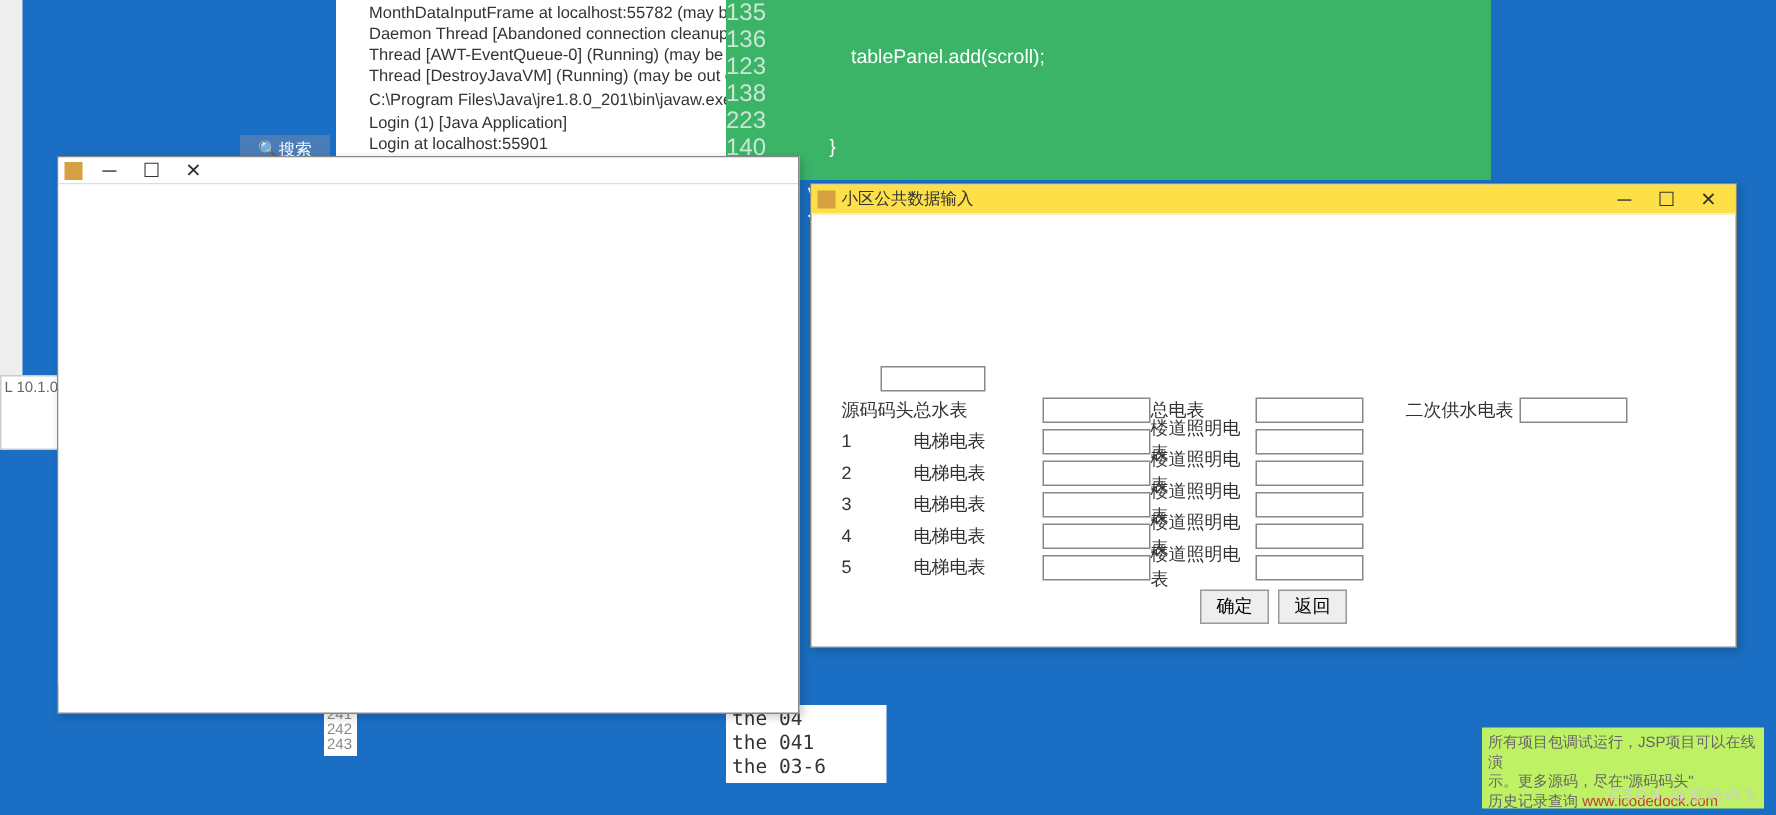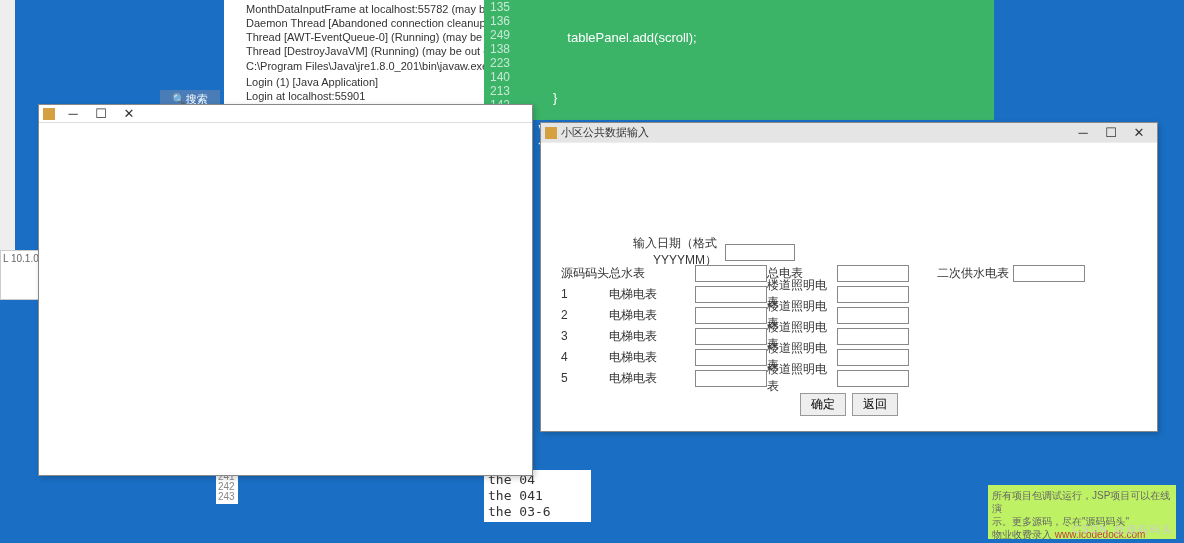--- a/index.html
+++ b/index.html
@@ -4,21 +4,21 @@
   <style>
     * { margin: 0; padding: 0; box-sizing: border-box; font-family: "Microsoft YaHei", SimSun, sans-serif; }
     body { width: 1184px; height: 543px; background: #1a6fc4; position: relative; overflow: hidden; font-size: 12px; }
     
     
     .ide-bg { position: absolute; top: 0; left: 0; right: 0; bottom: 0; }
     .debug-tree { position: absolute; top: 0; left: 224px; width: 260px; background: #fff; font-size: 11px; color: #333; padding: 2px; }
     .debug-tree .item { padding: 1px 0 1px 20px; white-space: nowrap; }
     
     .code-editor { position: absolute; top: 0; left: 484px; right: 190px; height: 120px; background: #3bb468; color: #fff; font-family: monospace; font-size: 13px; }
-    .code-editor .line-nums { position: absolute; left: 0; top: 0; width: 30px; background: #3bb468; color: #c8e8d4; text-align: right; padding-right: 4px; font-size: 12px; }
+    .code-editor .line-nums { position: absolute; left: 0; top: 0; width: 30px; background: #3bb468; color: #c8e8d4; text-align: right; padding-right: 4px; font-size: 16px; }
     .code-editor .code-text { padding-left: 40px; white-space: pre; margin-top: 30px; }
     
     .line-gutter { position: absolute; left: 216px; top: 310px; width: 22px; background: #fff; font-size: 10px; color: #888; line-height: 10px; padding: 2px; }
     .line-gutter div { height: 10px; }
     
     .left-strip { position: absolute; left: 0; top: 0; width: 15px; height: 250px; background: #eee; }
     .left-strip2 { position: absolute; left: 0; top: 250px; width: 220px; height: 50px; background: #fff; border: 1px solid #ccc; font-size: 10px; color: #666; padding: 2px; }
     
     .search-box { position: absolute; left: 160px; top: 90px; width: 60px; height: 18px; background: #4a7db8; color: #fff; font-size: 11px; display: flex; align-items: center; justify-content: center; }
     
@@ -32,21 +32,21 @@
     .window1 .titlebar { height: 18px; background: #fff; display: flex; align-items: center; padding: 0 4px; border-bottom: 1px solid #ddd; }
     .window1 .titlebar .icon { width: 12px; height: 12px; background: #d4a040; margin-right: 4px; }
     .window1 .titlebar .title { flex: 1; font-size: 11px; color: #333; }
     .window1 .titlebar .ctrl { width: 28px; height: 16px; display: flex; align-items: center; justify-content: center; font-size: 13px; color: #333; }
     .window1 .menubar { height: 18px; display: flex; align-items: center; padding: 0 2px; font-size: 11px; }
     .window1 .menubar .menu-item { padding: 0 4px; cursor: default; }
     .window1 .content { height: calc(100% - 36px); background: #fff; }
     
     
     .window2 { position: absolute; left: 540px; top: 122px; width: 618px; height: 310px; background: #fff; border: 1px solid #888; box-shadow: 2px 2px 6px rgba(0,0,0,.2); }
-    .window2 .titlebar { height: 20px; background: #e5e5e5; display: flex; align-items: center; padding: 0 4px; border-bottom: 1px solid #eee; }
+    .window2 .titlebar { height: 20px; background: #fde047; display: flex; align-items: center; padding: 0 4px; border-bottom: 1px solid #eee; }
     .window2 .titlebar .icon { width: 12px; height: 12px; background: #d4a040; margin-right: 4px; }
     .window2 .titlebar .title { flex: 1; font-size: 11px; color: #333; }
     .window2 .titlebar .ctrl { width: 28px; height: 18px; display: flex; align-items: center; justify-content: center; font-size: 13px; color: #333; }
     
     .window2 .form { padding: 100px 20px 10px 20px; font-size: 12px; color: #333; }
     .window2 .form-row { display: flex; align-items: center; margin-bottom: 3px; height: 18px; }
     .window2 .lbl { text-align: right; }
     .window2 .lbl-date { width: 130px; margin-right: 8px; }
     .window2 input[type="text"] { border: 1px solid #888; height: 17px; padding: 0 2px; font-size: 12px; }
     .window2 .inp-sm { width: 70px; }
@@ -77,21 +77,21 @@
     <div class="item">Login (1) [Java Application]</div>
     <div class="item">Login at localhost:55901</div>
     <div class="item">Thread [AWT-EventQueue-0] (Running)</div>
     <div class="item">Thread [DestroyJavaVM] (Running)</div>
   </div>
 
   <div class="code-editor">
     <div class="line-nums">
       <div>135</div>
         <div>136</div>
-        <div>249</div>
+        <div>123</div>
       <div>138</div>
         <div>223</div>
         <div>140</div>
       <div>213</div>
         <div>142</div>
         <div>143</div>
     </div>
     <div class="code-text">            tablePanel.add(scroll);
 
 
@@ -145,21 +145,20 @@
     <div class="icon"></div>
     <div class="title">小区公共数据输入</div>
     <div class="ctrl">─</div>
     <div class="ctrl">☐</div>
     <div class="ctrl close">✕</div>
   </div>
   <div class="form">
 
     <div class="form-row">
       <div style="width:26px"></div>
-      <div class="lbl lbl-date">输入日期（格式YYYYMM）</div>
       <input type="text" class="inp-sm" style="">
     </div>
 
     <div class="form-row">
       <div style="width:48px" class="c">源码码头</div>
       <div style="width:86px" class="c">总水表</div>
       <div style="width:72px"><input type="text" class="inp-md" style=""></div>
       <div style="width:70px" class="c">总电表</div>
       <div style="width:100px"><input type="text" class="inp-md" style=""></div>
       <div style="width:76px" class="c">二次供水电表</div>
@@ -207,16 +206,16 @@
     <div class="btn-row">
       <button class="btn">确定</button>
       <button class="btn">返回</button>
     </div>
   </div>
 </div>
 
 <div class="overlay-ad">
   <div>所有项目包调试运行，JSP项目可以在线演</div>
   <div>示。更多源码，尽在"源码码头"</div>
-  <div><span>物业收费录入 </span><span class="domain">www.icodedock.com</span></div>
+  <div><span>历史记录查询 </span><span class="domain">www.icodedock.com</span></div>
 </div>
 
 <div class="watermark">CSDN @源码码头</div>
 
 </body></html>

